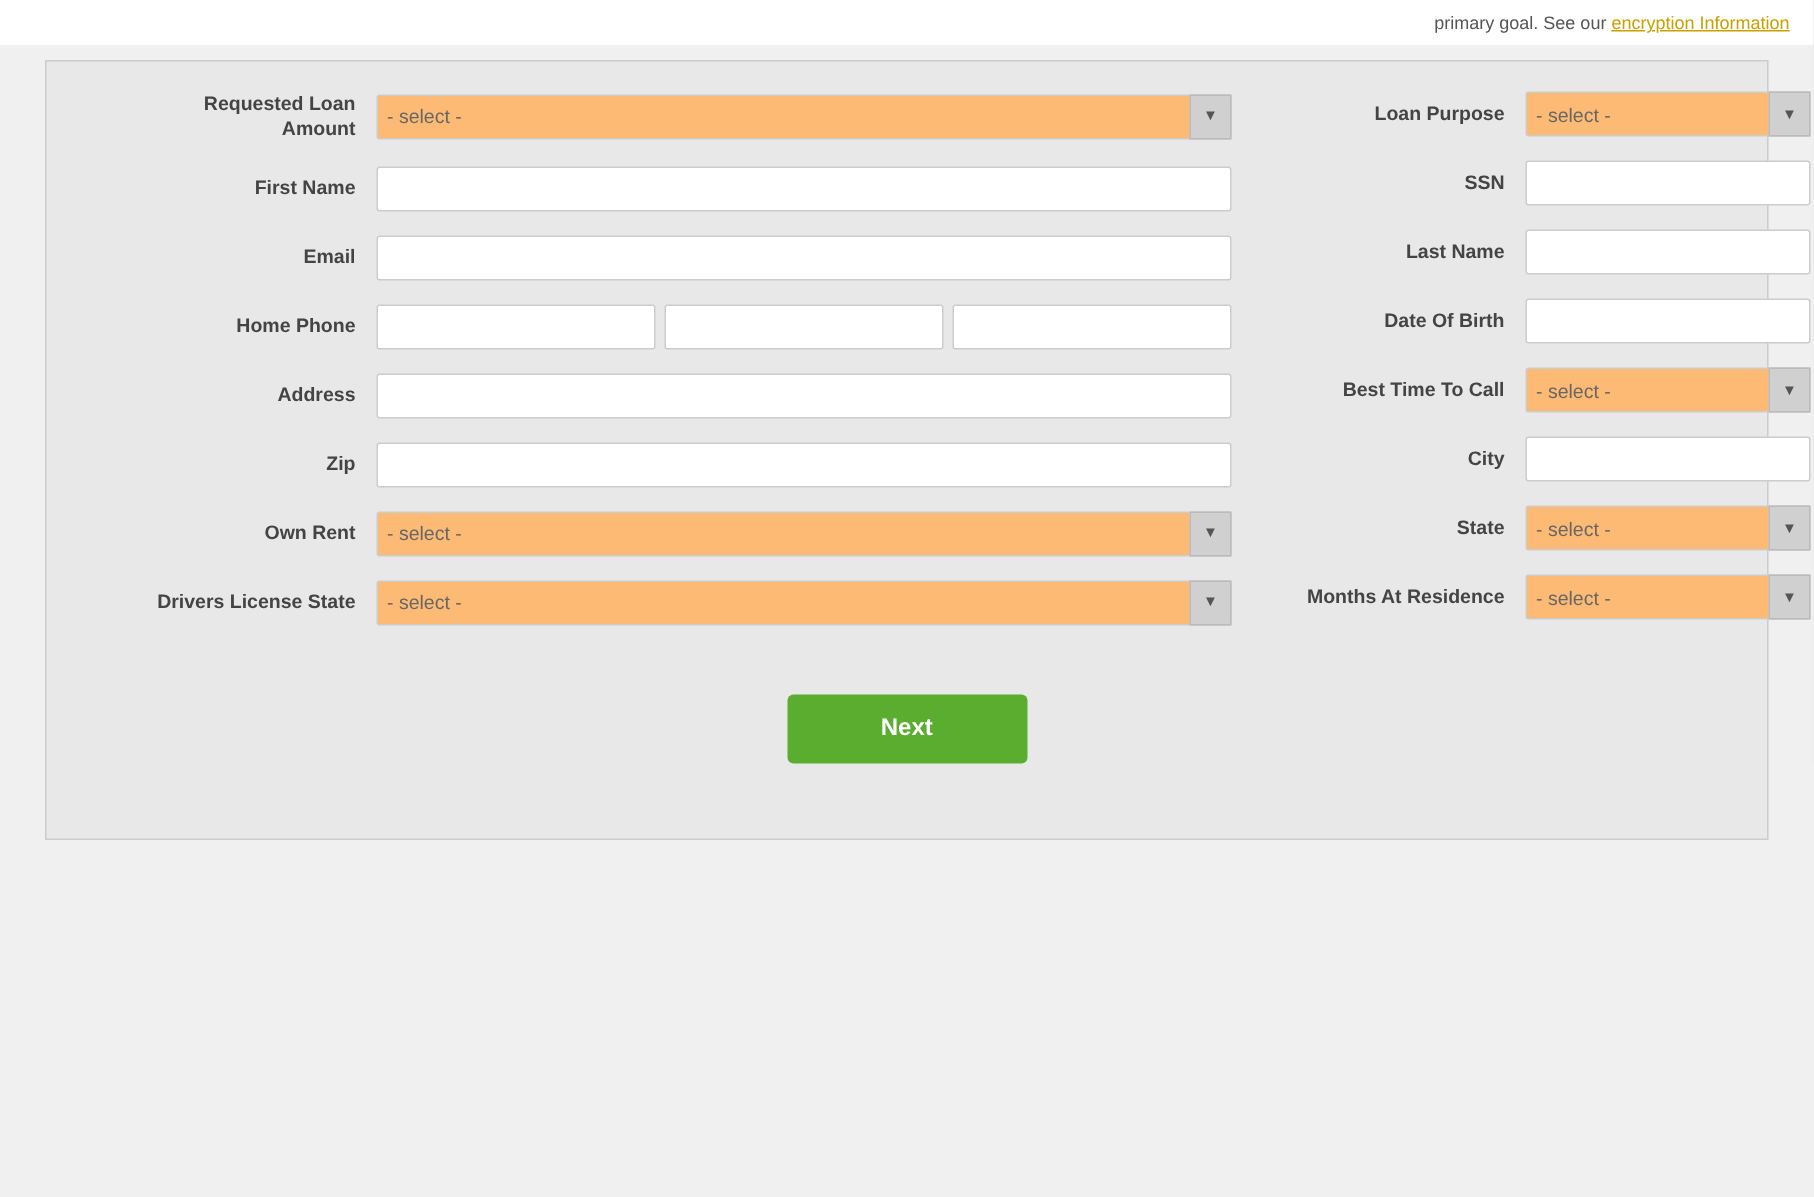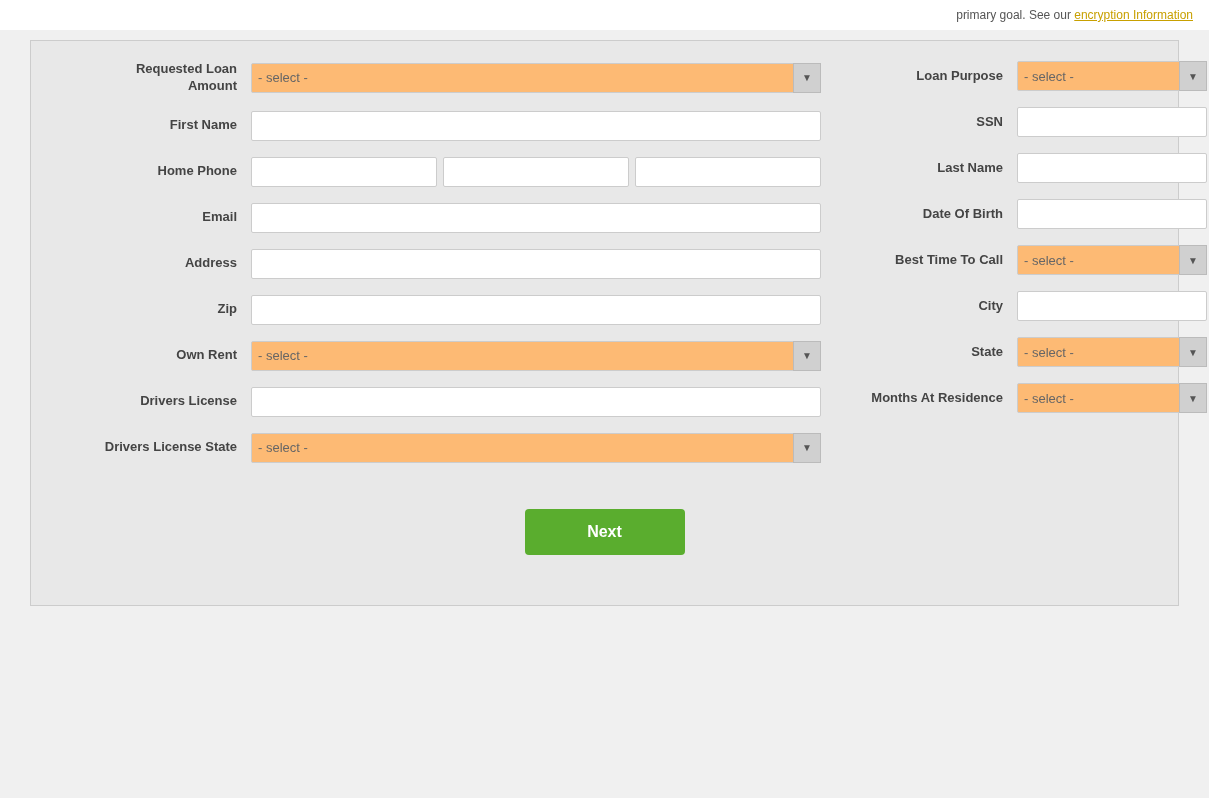--- a/index.html
+++ b/index.html
@@ -177,57 +177,53 @@
             <div class="select-arrow">▼</div>
           </div>
         </div>
 
         <div class="form-row">
           <div class="form-label">First Name</div>
           <input type="text" class="form-control" style="">
         </div>
 
         <div class="form-row">
+          <div class="form-label">Email</div>
+          <input type="text" class="form-control" style="">
+        </div>
+
+        <div class="form-row">
           <div class="form-label">Home Phone</div>
           <div class="phone-row">
             <input type="text" style="">
             <input type="text" style="">
             <input type="text" style="">
           </div>
         </div>
 
         <div class="form-row">
-          <div class="form-label">Email</div>
-          <input type="text" class="form-control" style="">
-        </div>
-
-        <div class="form-row">
           <div class="form-label">Address</div>
           <input type="text" class="form-control" style="">
         </div>
 
         <div class="form-row">
           <div class="form-label">Zip</div>
           <input type="text" class="form-control" style="">
         </div>
 
         <div class="form-row">
           <div class="form-label">Own Rent</div>
           <div class="select-wrapper">
             <select>
               <option value="">- select -</option>
             </select>
             <div class="select-arrow">▼</div>
           </div>
         </div>
 
-        <div class="form-row">
-          <div class="form-label">Drivers License</div>
-          <input type="text" class="form-control" style="">
-        </div>
 
         <div class="form-row">
           <div class="form-label">Drivers License State</div>
           <div class="select-wrapper">
             <select>
               <option value="">- select -</option>
             </select>
             <div class="select-arrow">▼</div>
           </div>
         </div>

